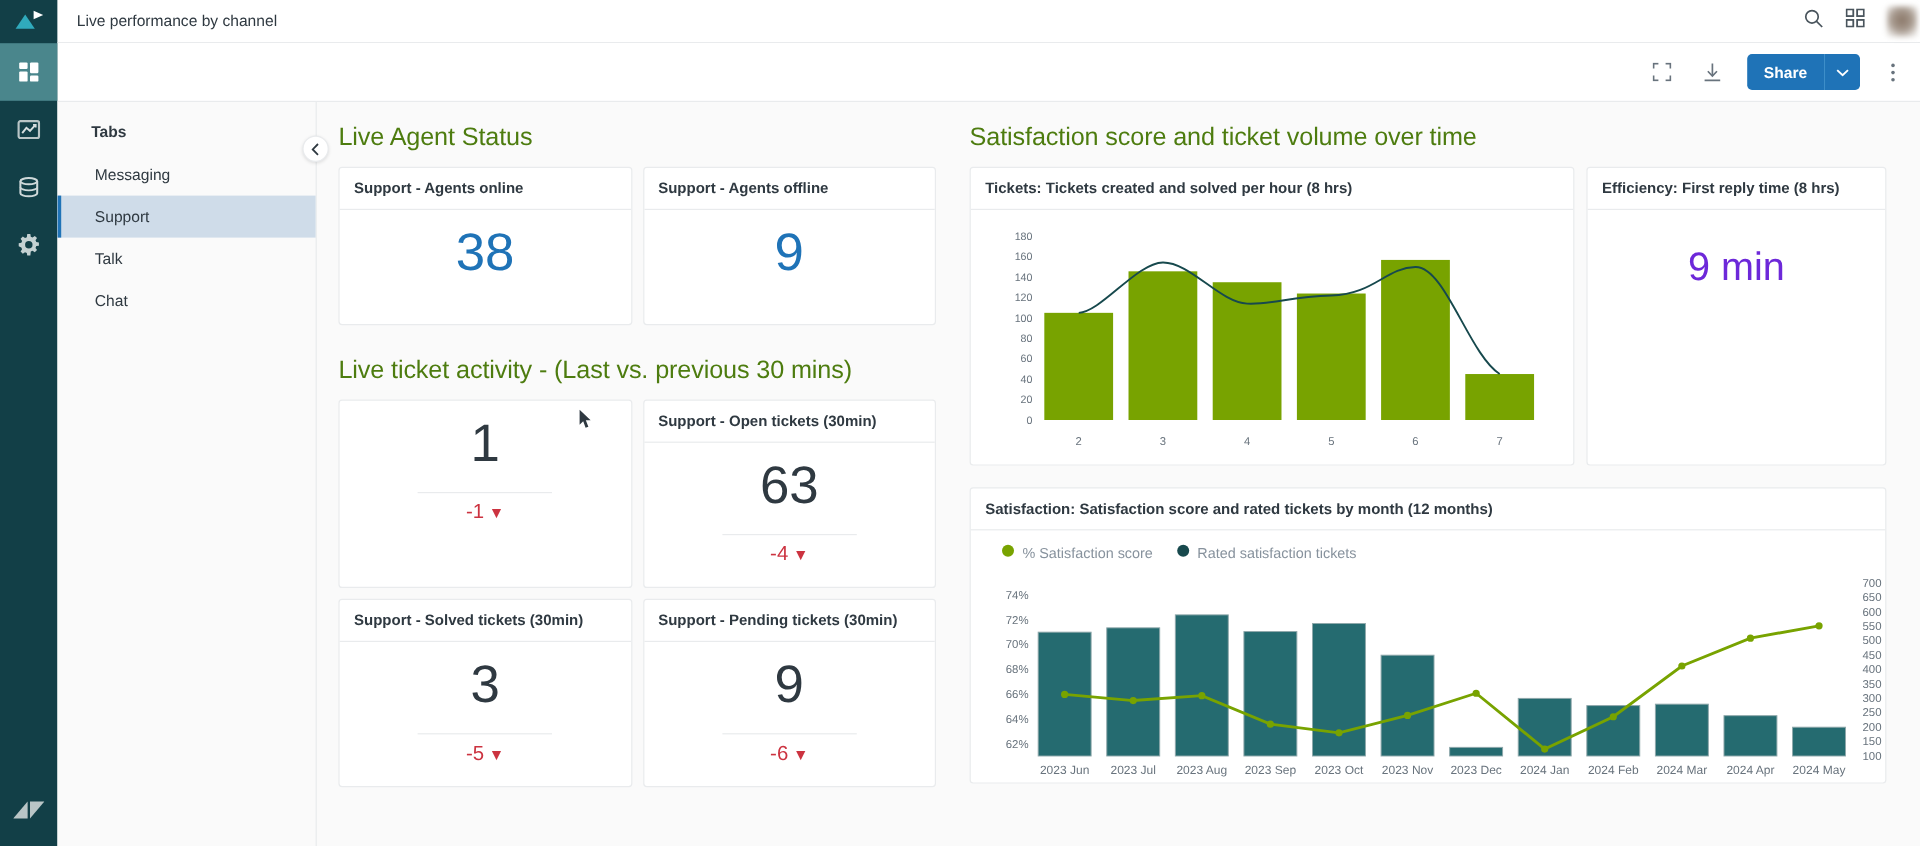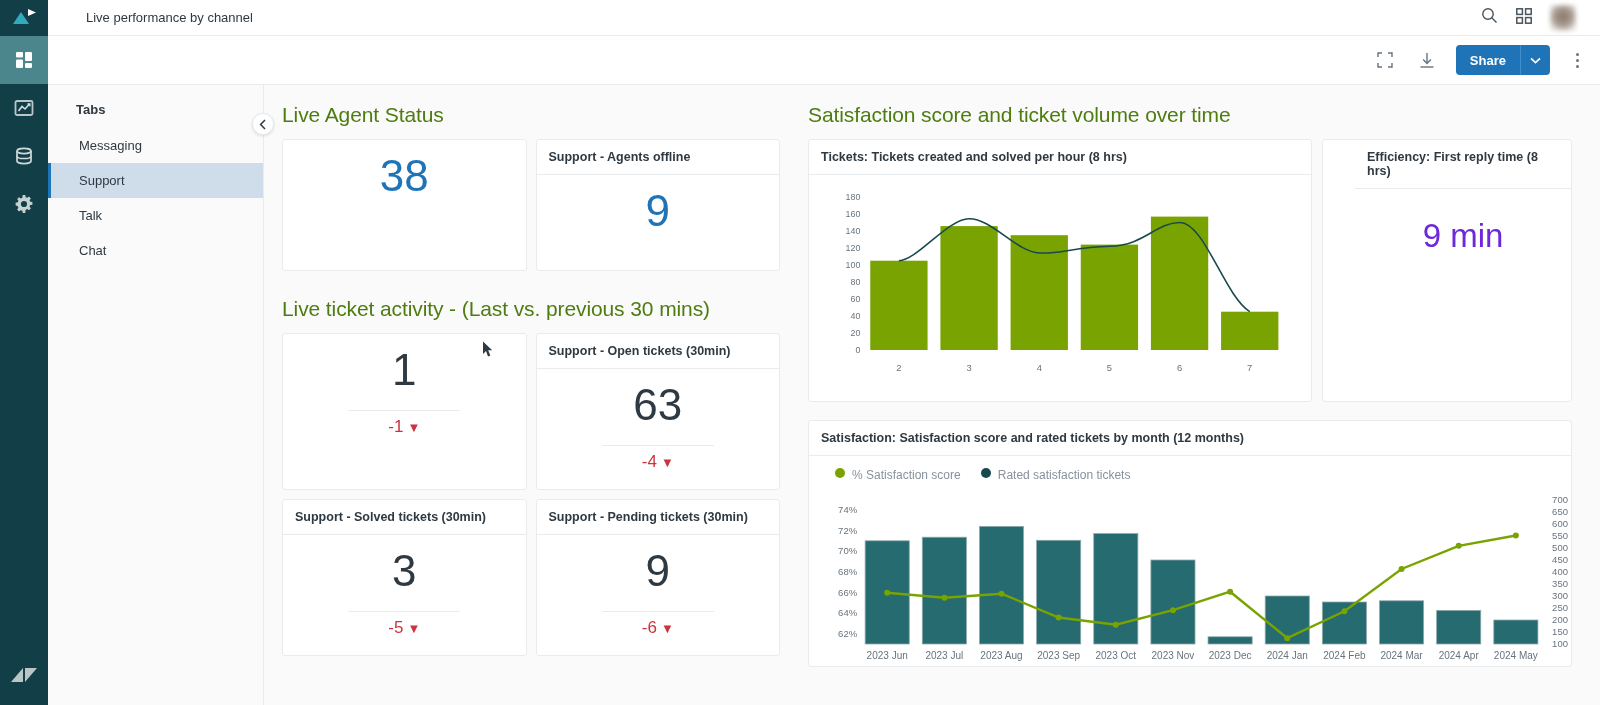--- a/index.html
+++ b/index.html
@@ -24,21 +24,21 @@
   .rail-btn.active { background: #4a868c; }
   .rail-spacer { flex: 1 1 auto; }
   .rail-bottom { height: 60px; display:flex; align-items:center; justify-content:center; width:48px; }
 
   
   .main { flex: 1 1 auto; display: flex; flex-direction: column; min-width: 0; }
 
   .topbar {
     height: 36px; flex: 0 0 36px; background: #fff;
     border-bottom: 1px solid #e9ebed;
-    display: flex; align-items: center; padding: 0 24px;
+    display: flex; align-items: center; padding: 0 2px;
   }
   .topbar-title { font-size: 13px; color: #2f3941; margin-left: 14px; }
   .topbar-right { margin-left: auto; display: flex; align-items: center; gap: 18px; }
   .avatar {
     width: 26px; height: 26px; border-radius: 3px;
     background: radial-gradient(circle at 50% 45%, #8a7768 0%, #a89b90 45%, #e7e4e1 80%, #f4f3f2 100%);
     filter: blur(2px);
   }
 
   .toolbar {
@@ -112,21 +112,21 @@
   .kpi-sep { width: 112px; height: 1px; background: #e9ebed; margin: 18px 0 6px 0; }
   .kpi-delta { font-size: 17px; color: #cc3340; display: flex; align-items: center; gap: 4px; }
   .kpi-delta .tri { font-size: 13px; line-height: 1; }
   .kpi-row.spaced { margin-top: 9px; }
   .kpi-body.tall { height: 120px; }
 
   .cursor { position: absolute; pointer-events: none; }
 
   .right-row { display: flex; gap: 10px; }
   .chart-card-big { flex: 1 1 auto; min-width: 0; }
-  .chart-card-small { width: 250px; flex: 0 0 250px; padding-left: 32px; }
+  .chart-card-small { width: 250px; flex: 0 0 250px; }
   .chart-area { height: 212px; position: relative; }
   .eff-body { height: 212px; display:flex; align-items:flex-start; justify-content:center; padding-top: 28px; }
   .eff-value { font-size: 33px; color: #6d28d9; font-weight: 400; }
 
   .sat-card { margin-top: 18px; }
   .legend { display: flex; gap: 20px; padding: 12px 0 4px 26px; }
   .legend-item { display: flex; align-items: flex-start; gap: 7px; font-size: 12px; color: #87929d; }
   .dot { width: 10px; height: 10px; border-radius: 50%; display: inline-block; }
 
   svg text { font-family: "Liberation Sans", sans-serif; }
@@ -261,20 +261,21 @@
         </div>
       </div>
 
       <div class="canvas">
 
         <div class="col-left">
           <div class="section-title">Live Agent Status</div>
 
           <div class="kpi-row">
             <div class="card kpi-card">
+              <div class="card-head">Support - Agents online</div>
               <div class="kpi-body">
                 <div class="kpi-value blue">38</div>
               </div>
             </div>
             <div class="card kpi-card">
               <div class="card-head">Support - Agents offline</div>
               <div class="kpi-body">
                 <div class="kpi-value blue">9</div>
               </div>
             </div>

